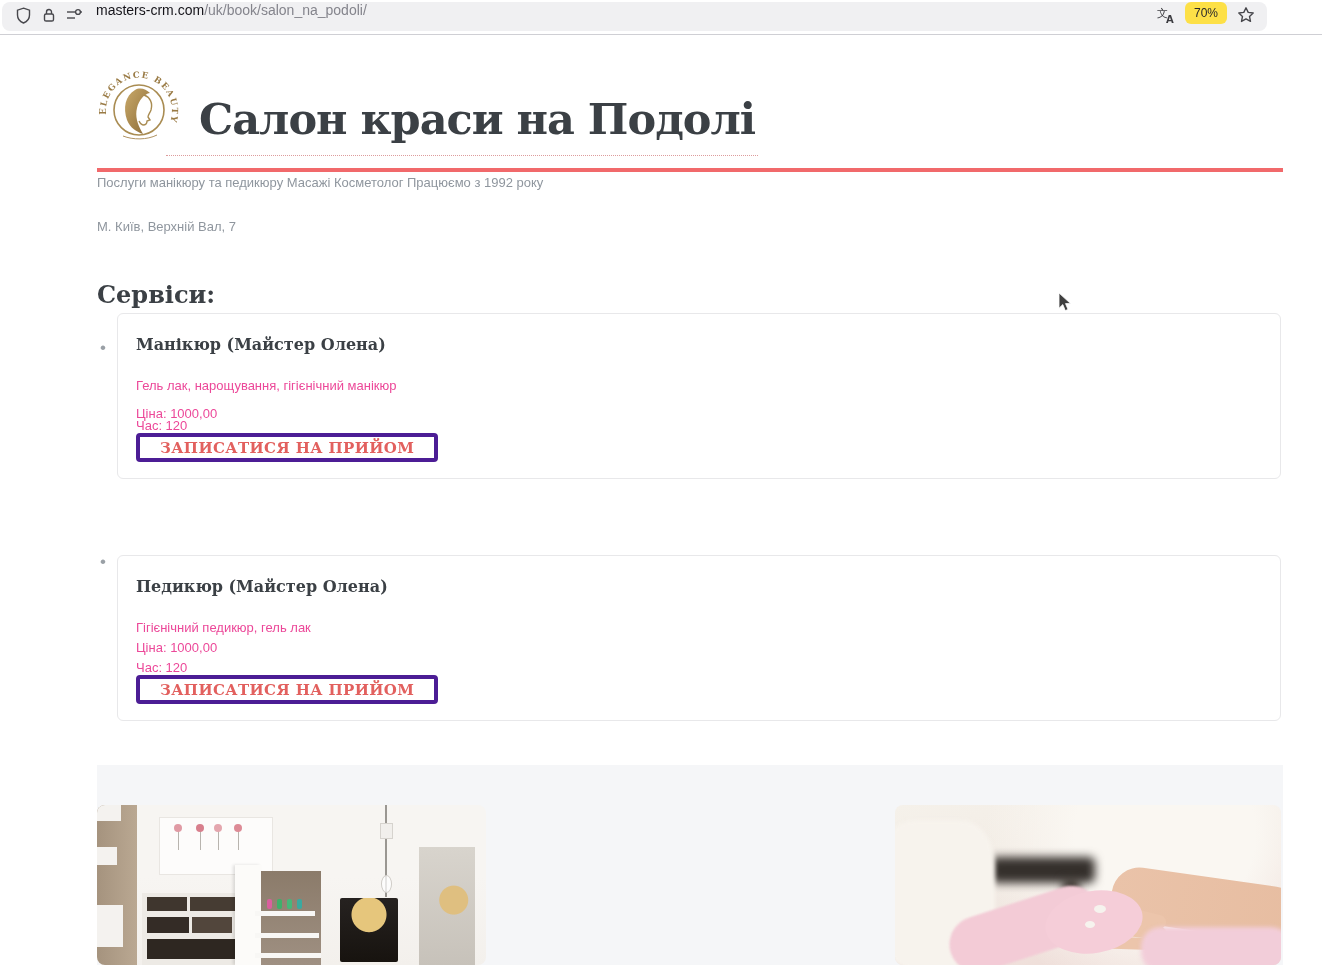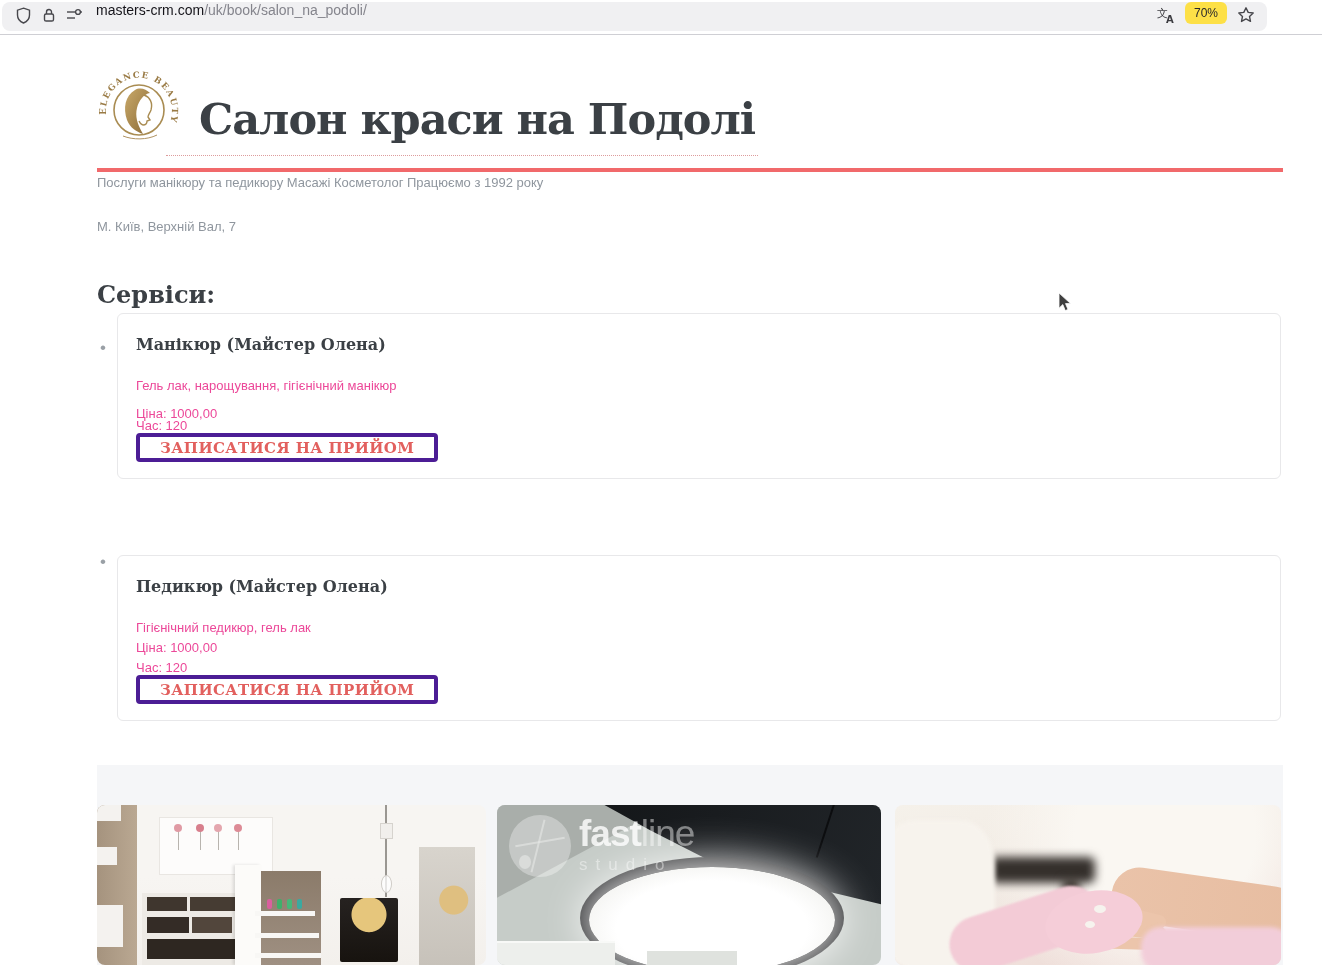--- a/index.html
+++ b/index.html
@@ -228,38 +228,20 @@
         <span class="abs shelf" style="left:158px;top:106px;width:60px"></span>
         <span class="abs shelf" style="left:158px;top:128px;width:64px"></span>
         <span class="abs shelf" style="left:158px;top:148px;width:66px"></span>
         <div class="abs p1-poster"></div>
         <div class="abs p1-mirror"></div>
         <div class="abs p1-chain"></div>
         <div class="abs p1-fixture"></div>
         <div class="abs p1-drop"></div>
       </div>
 
-      <div class="photo p2">
-        <div class="abs p2-graywall"></div>
-        <div class="abs p2-ceiling"></div>
-        <div class="abs p2-cord"></div>
-        <div class="abs p2-rim"></div>
-        <div class="abs p2-lamp"></div>
-        <div class="abs p2-counter"></div>
-        <div class="abs p2-frame"></div>
-        <div class="abs wm">
-          <div class="wm-circle">
-              <span class="wm-dot"></span>
-            </div>
-          <div class="wm-text">
-            <span class="wm-fast">fast</span><span class="wm-line">line</span>
-            <div class="wm-studio">studio</div>
-          </div>
-        </div>
-      </div>
 
       <div class="photo p3">
         <div class="abs p3-dark1"></div>
         <div class="abs p3-dark2"></div>
         <div class="abs p3-sleeve"></div>
         <div class="abs p3-arm"></div>
         <span class="abs finger" style="left:200px;top:103px;width:72px;height:14px;transform:rotate(14deg)"></span>
         <span class="abs finger" style="left:194px;top:118px;width:78px;height:13px;transform:rotate(7deg)"></span>
         <span class="abs finger" style="left:190px;top:132px;width:72px;height:12px;transform:rotate(2deg)"></span>
         <div class="abs p3-glove1"></div>

